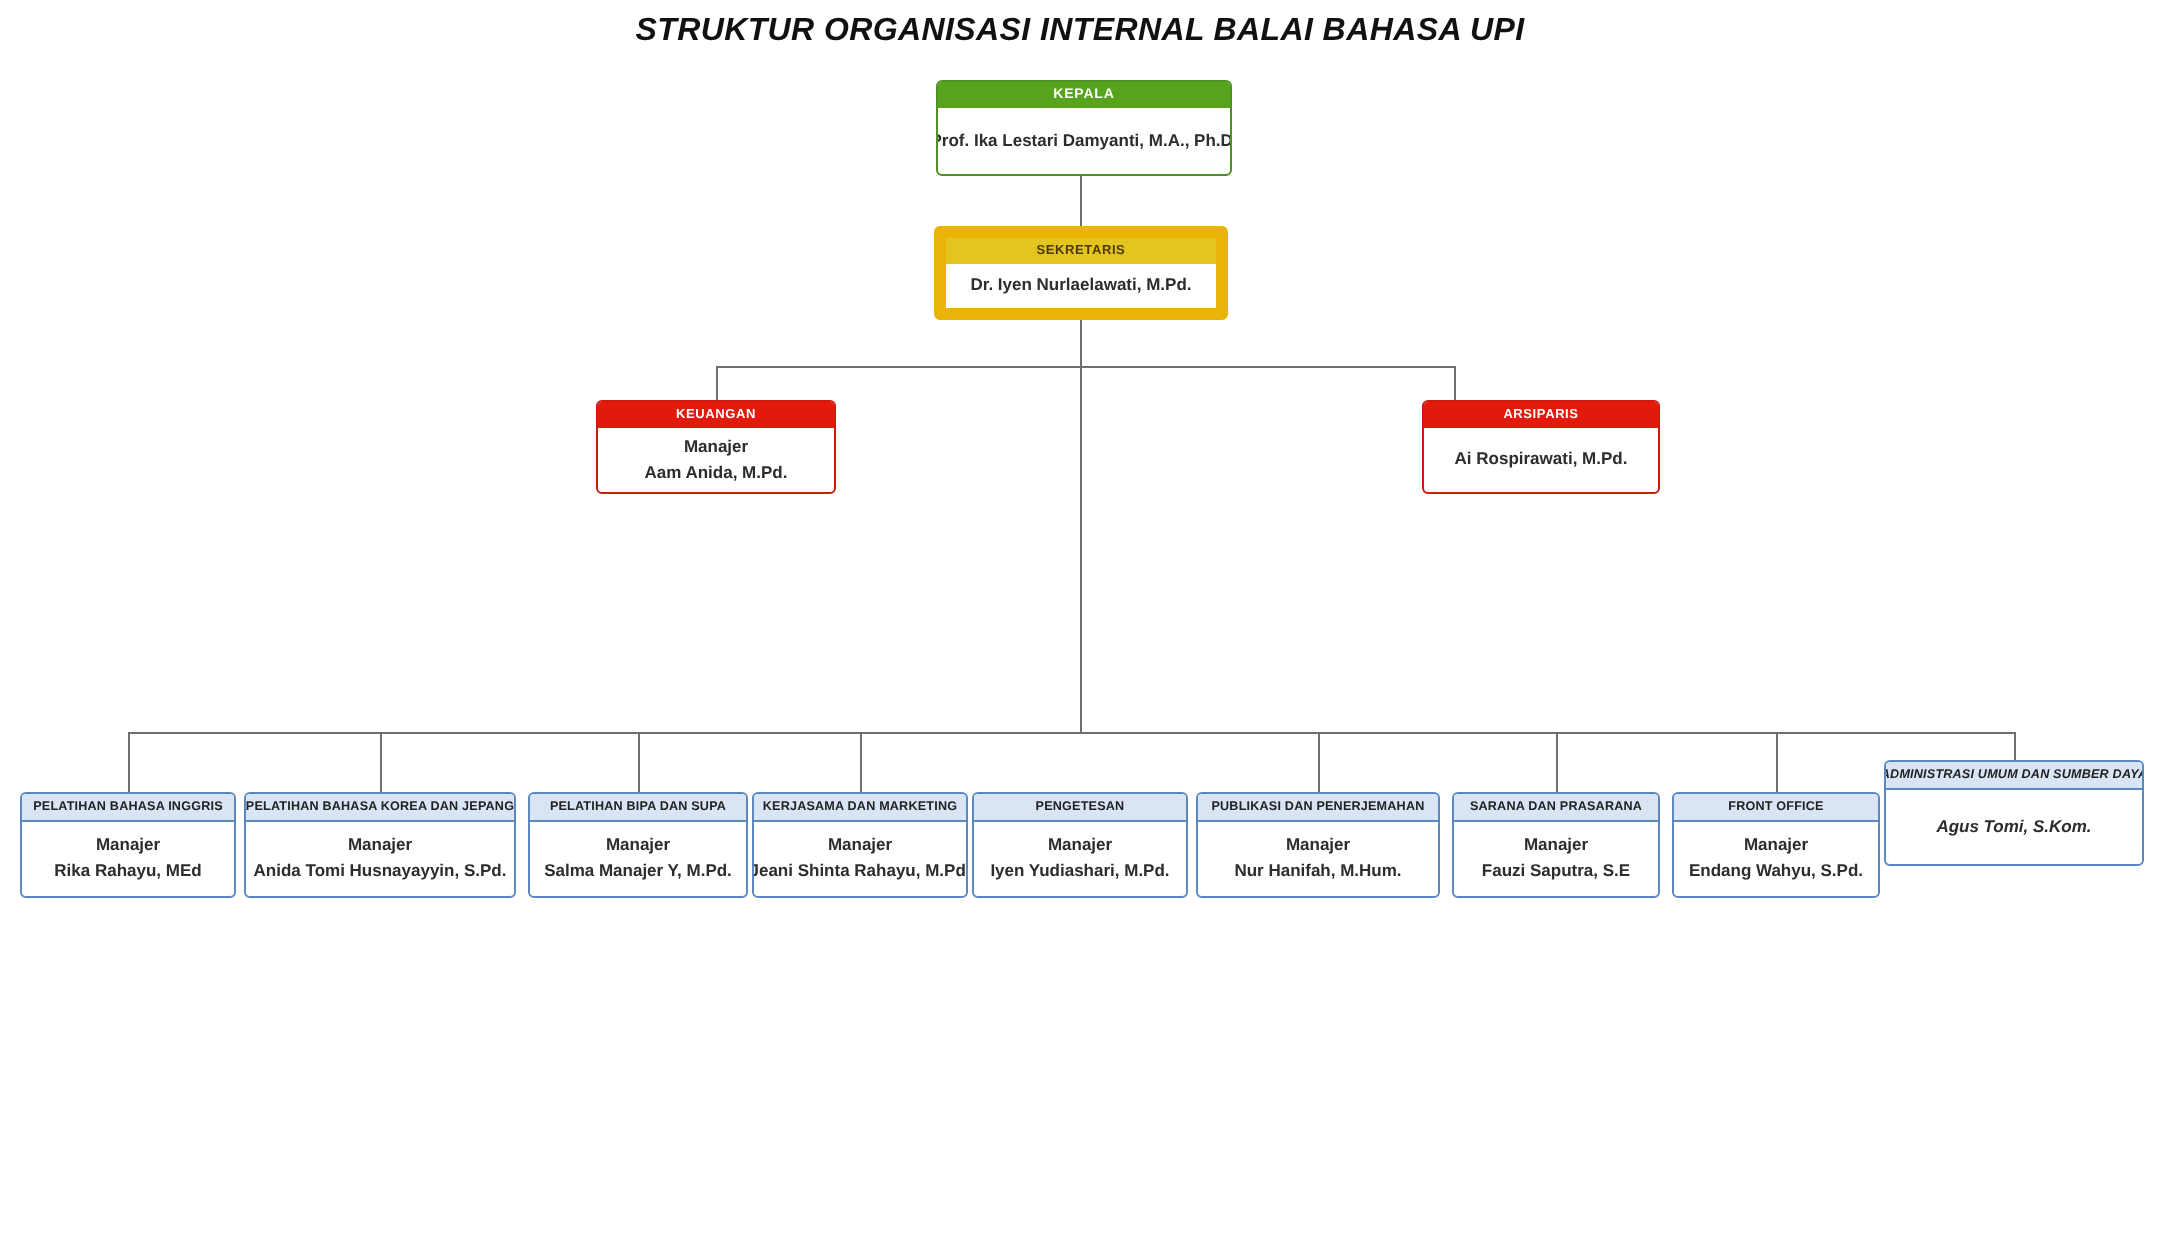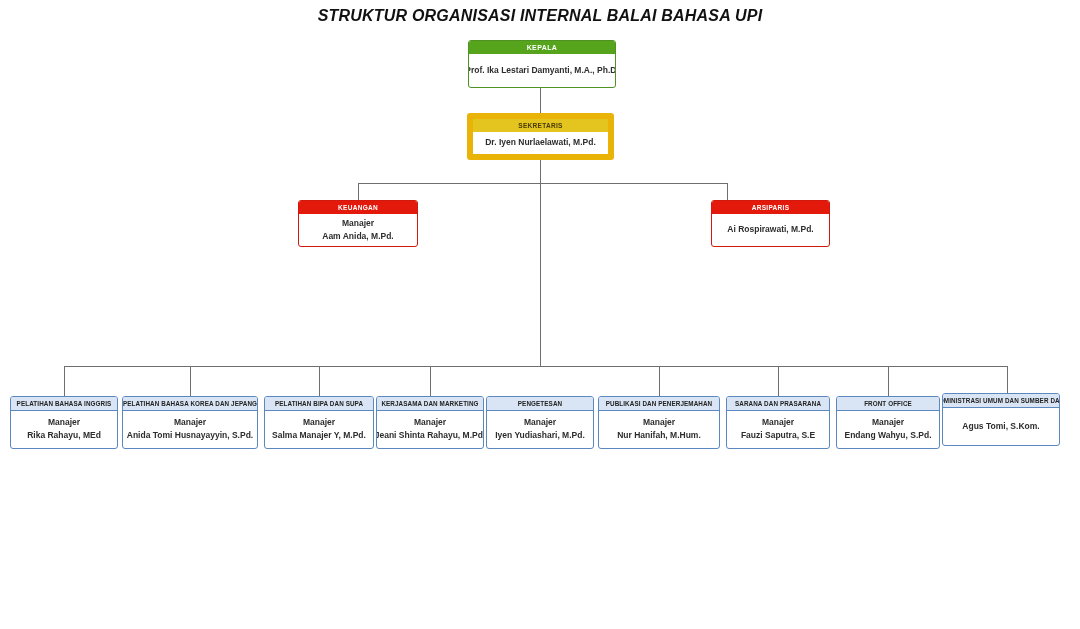--- a/index.html
+++ b/index.html
@@ -183,21 +183,21 @@
   </div>
 
   <div class="node blue" style="left:836px; top:396px; width:104px; height:53px;">
     <div class="hd">FRONT OFFICE</div>
     <div class="bd">
       <div class="role">Manajer</div>
       <div class="person">Endang Wahyu, S.Pd.</div>
     </div>
   </div>
 
-  <div class="node blue" style="left:942px; top:393px; width:118px; height:53px;">
+  <div class="node blue" style="left:942px; top:380px; width:130px; height:53px;font-style:italic;">
     <div class="hd">ADMINISTRASI UMUM DAN SUMBER DAYA</div>
     <div class="bd">
 
       <div class="person">Agus Tomi, S.Kom.</div>
     </div>
   </div>
 
 </div>
 
 </body></html>

